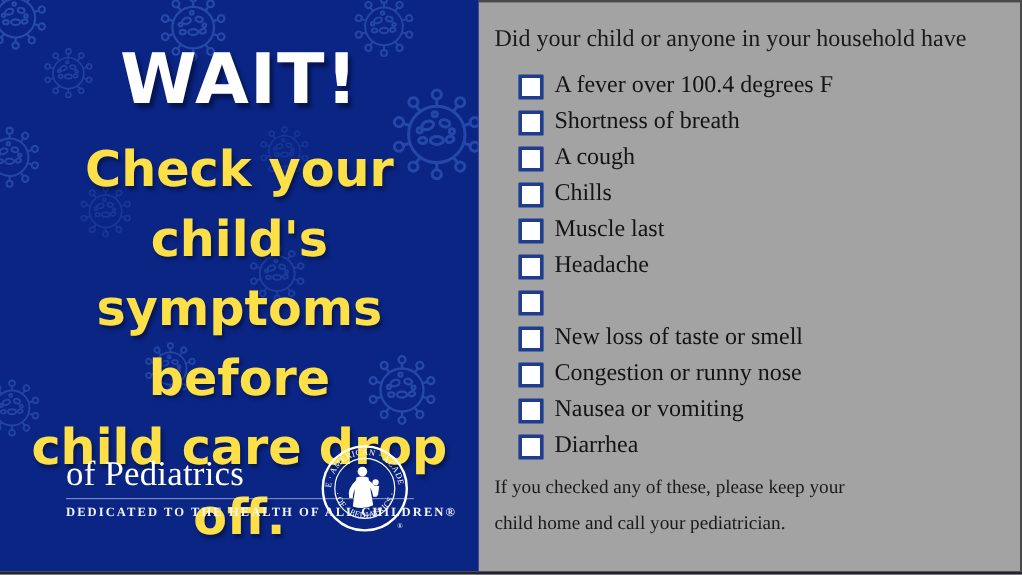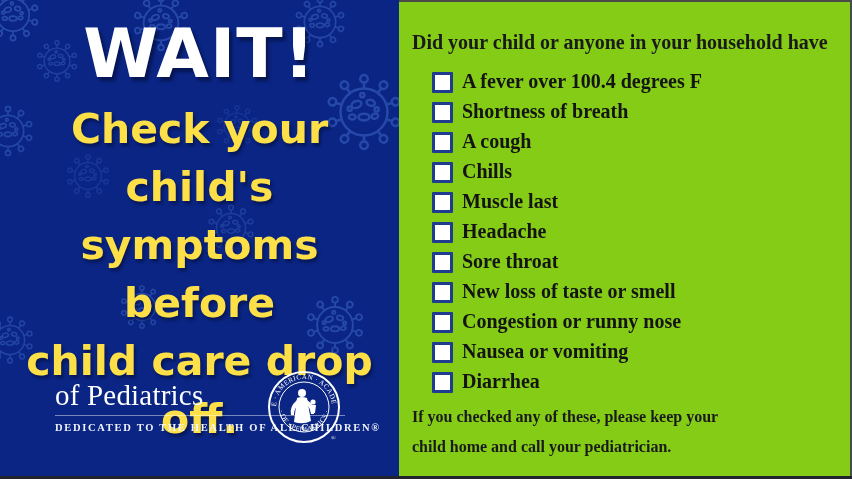--- a/index.html
+++ b/index.html
@@ -8,43 +8,43 @@
     display:flex;font-family:"Liberation Serif",serif;overflow:hidden;
     border-bottom:3px solid #23232e;
   }
   
   .left-panel{
     position:relative;width:399px;height:100%;background:#0a2583;
     overflow:hidden;flex:none;
   }
   .virus{position:absolute;pointer-events:none;}
   .headline{
-    position:relative;margin-top:14px;text-align:center;color:#ffffff;
-    font-family:"DejaVu Sans",sans-serif;font-weight:bold;font-size:68px;
+    position:relative;margin-top:26px;text-align:center;color:#ffffff;
+    font-family:"DejaVu Sans",sans-serif;font-weight:bold;font-size:58px;
     line-height:80px;letter-spacing:1px;
     text-shadow:3px 4px 3px rgba(4,10,45,0.55);
   }
   .subheadline{
     position:relative;margin-top:6px;text-align:center;color:#fde047;
     font-family:"DejaVu Sans",sans-serif;font-weight:bold;font-size:41px;
     line-height:58px;text-shadow:2px 3px 3px rgba(4,10,45,0.5);
   }
   .logo-block{position:absolute;left:55px;top:382px;width:206px;color:#ffffff;}
   .logo-name{font-size:29px;line-height:26px;letter-spacing:0.2px;}
   .logo-rule{height:1px;background:rgba(255,255,255,0.45);margin:7px 0 6px;width:290px;}
   .logo-tagline{
     font-size:10.5px;font-weight:bold;letter-spacing:1.7px;white-space:nowrap;
     color:#f2f4fa;
   }
   .seal{position:absolute;left:266px;top:369px;}
   
   .right-panel{
-    flex:1;background:#84cc16;box-sizing:border-box;
+    flex:1;background:#a3a3a3;box-sizing:border-box;
     border-top:2px solid #4a4a4a;border-right:2px solid #4a4a4a;
-    padding:26px 6px 0 13px;color:#1a1a1a;font-weight:bold;
+    padding:16px 6px 0 13px;color:#1a1a1a;
   }
   .question{font-size:20px;line-height:29px;white-space:nowrap;}
   .symptom-list{margin-top:6px;margin-left:20px;}
   .symptom-row{display:flex;align-items:flex-end;height:30px;}
   .checkbox{
     width:15px;height:15px;flex:none;background:#ffffff;
     border:3px solid #1e3d8f;border-radius:1px;margin-right:9px;cursor:pointer;
   }
   .symptom-label{font-size:20px;color:#141414;white-space:nowrap;}
   .footer-note{margin-top:9px;font-size:16px;line-height:30px;white-space:nowrap;}
@@ -221,21 +221,20 @@
           <span class="symptom-label">Muscle last</span>
         </div>
 
         <div class="symptom-row">
           <span class="checkbox"></span>
           <span class="symptom-label">Headache</span>
         </div>
 
         <div class="symptom-row">
           <span class="checkbox"></span>
-          <span class="symptom-label">Sore throat</span>
         </div>
 
         <div class="symptom-row">
           <span class="checkbox"></span>
           <span class="symptom-label">New loss of taste or smell</span>
         </div>
 
         <div class="symptom-row">
           <span class="checkbox"></span>
           <span class="symptom-label">Congestion or runny nose</span>

